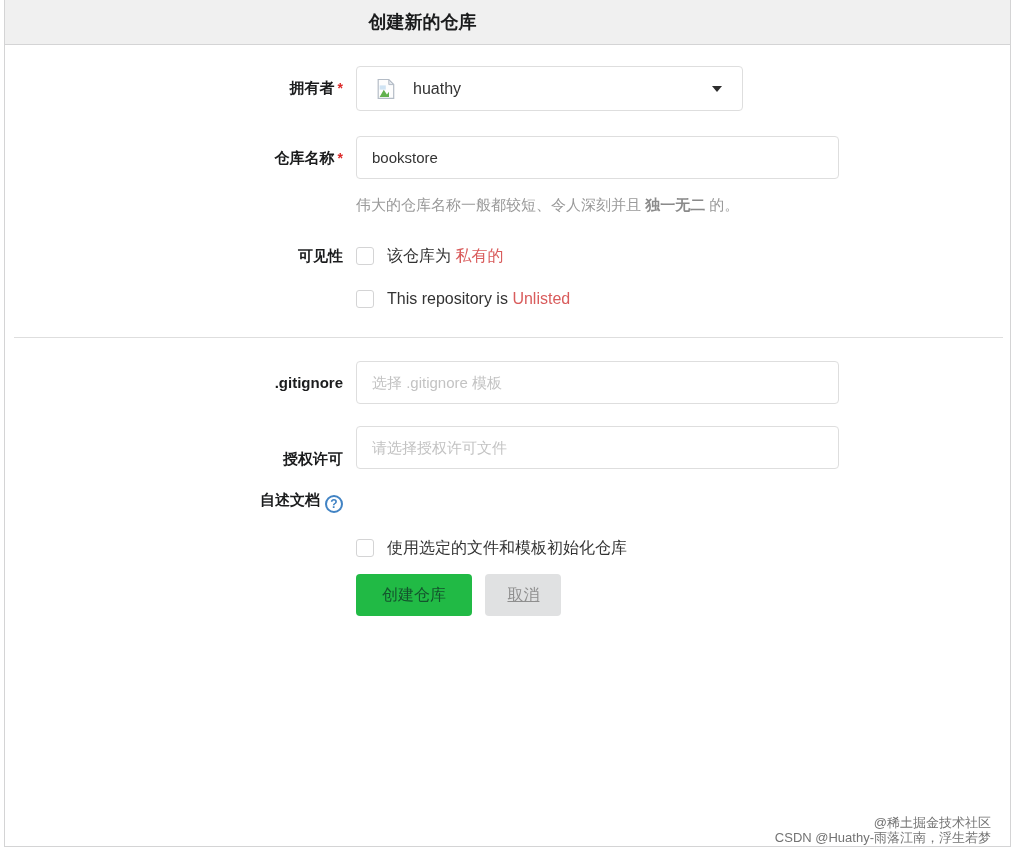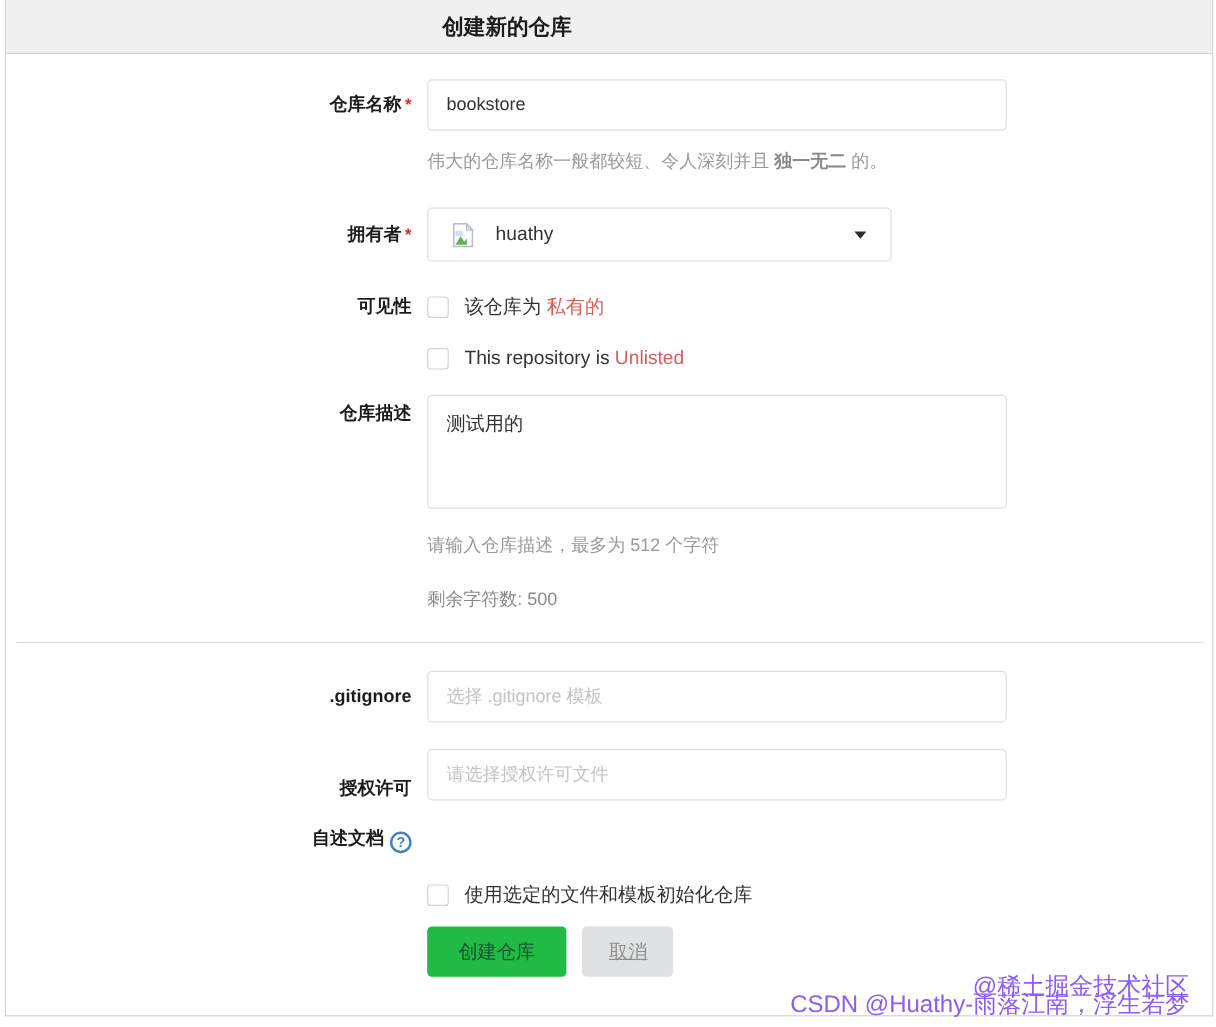--- a/index.html
+++ b/index.html
@@ -68,45 +68,33 @@
     vertical-align:-3px; cursor:pointer; }
 
   .row-init { margin-bottom:13px; }
 
   .btn { border:none; border-radius:4px; height:42px; font-size:16px; cursor:pointer;
     font-family:"Liberation Sans","DejaVu Sans",sans-serif; }
   .btn-create { background:#21ba45; color:#14532d; padding:0 26px; }
   .btn-cancel { background:#e0e1e2; color:#8f8f8f; padding:0 22px; margin-left:9px;text-decoration:underline; }
 
   .watermark { position:absolute; right:22px; bottom:11px; text-align:right;
-    color:#8b5cf6; font-size:20px; line-height:15px; pointer-events:none; }
+    color:#737373; font-size:13px; line-height:15px; pointer-events:none; }
 </style>
 </head>
 <body>
 
 <div class="page">
   <div class="segment">
 
     <div class="form-header">
       <span>创建新的仓库</span>
     </div>
 
     <div class="form-body">
-
-      <div class="row top row-name">
-        <div class="label-col" style="line-height:43px;">
-          <span>仓库名称</span><span class="req">*</span>
-        </div>
-        <div class="control-col">
-          <input type="text" class="text-input" value="bookstore" style="">
-          <div class="help">
-            <span>伟大的仓库名称一般都较短、令人深刻并且 </span><b>独一无二</b><span> 的。</span>
-          </div>
-        </div>
-      </div>
 
       <div class="row row-owner">
         <div class="label-col">
           <span>拥有者</span><span class="req">*</span>
         </div>
         <div class="control-col">
           <div class="dropdown">
             <span class="avatar">
               <svg width="22" height="22" viewBox="0 0 22 22">
                 <path d="M3.2 1.5 h10.6 l4.9 4.9 v14 h-15.5 z" fill="#fdfdfd" stroke="#b4bcc6" stroke-width="1.2"></path>
@@ -114,42 +102,46 @@
                 <rect x="4.6" y="7.4" width="6.2" height="4.2" fill="#cfe3f3"></rect>
                 <path d="M4.6 19 l4.2 -7.2 l3.1 4.6 l2.1 -2.6 v5.2 z" fill="#62b14e"></path>
               </svg>
             </span>
             <span class="dd-text">huathy</span>
             <span class="caret"></span>
           </div>
         </div>
       </div>
 
+      <div class="row top row-name">
+        <div class="label-col" style="line-height:43px;">
+          <span>仓库名称</span><span class="req">*</span>
+        </div>
+        <div class="control-col">
+          <input type="text" class="text-input" value="bookstore" style="">
+          <div class="help">
+            <span>伟大的仓库名称一般都较短、令人深刻并且 </span><b>独一无二</b><span> 的。</span>
+          </div>
+        </div>
+      </div>
+
       <div class="row top row-visibility">
         <div class="label-col vis-label">可见性</div>
         <div class="control-col">
           <div class="check-line">
             <input type="checkbox" style="">
             <span><span>该仓库为 </span><span class="red">私有的</span></span>
           </div>
           <div class="check-line">
             <input type="checkbox" style="">
             <span><span>This repository is </span><span class="red">Unlisted</span></span>
           </div>
         </div>
       </div>
 
-      <div class="row top">
-        <div class="label-col desc-label">仓库描述</div>
-        <div class="control-col">
-          <textarea class="textarea" style="">测试用的</textarea>
-          <div class="help">请输入仓库描述，最多为 512 个字符</div>
-          <div class="remaining">剩余字符数: 500</div>
-        </div>
-      </div>
 
       <hr class="divider">
 
       <div class="row row-gitignore">
         <div class="label-col">.gitignore</div>
         <div class="control-col">
           <input type="text" class="text-input" placeholder="选择 .gitignore 模板" style="">
         </div>
       </div>
 

